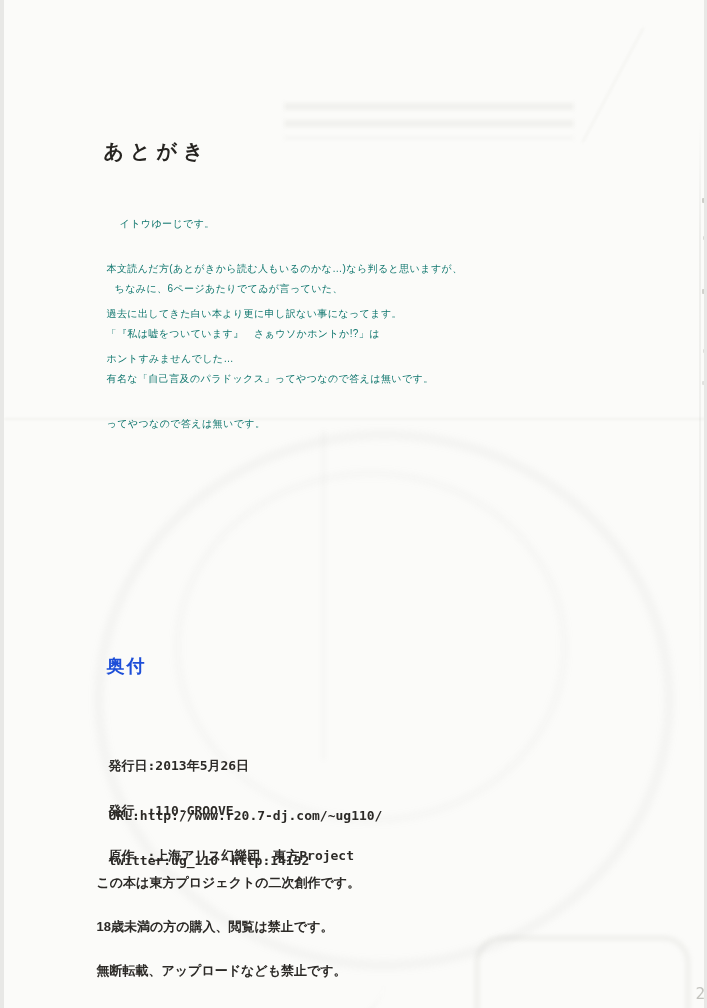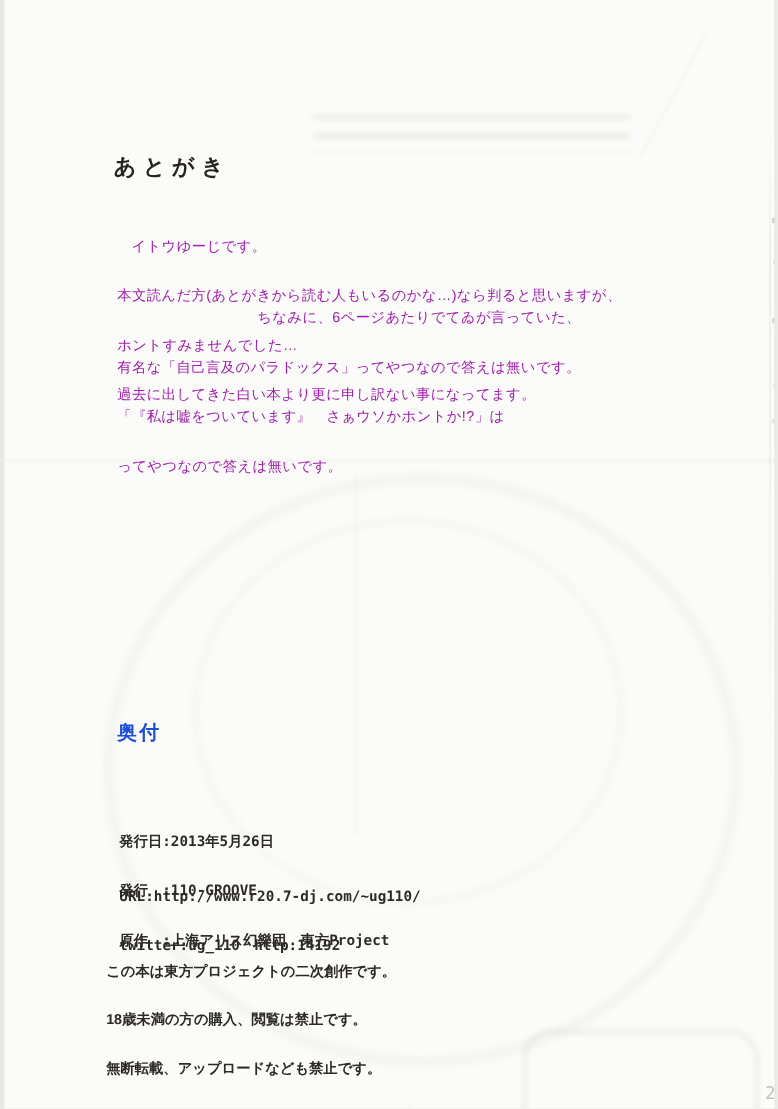--- a/index.html
+++ b/index.html
@@ -35,31 +35,31 @@
     top: 654px;
     font-size: 18px;
     font-weight: 700;
     letter-spacing: 2px;
     color: #1d4ed8;
   }
 
   
   .para {
     position: absolute;
-    font-size: 13px;
+    font-size: 10px;
     line-height: 15px;
     letter-spacing: 0.4px;
     font-weight: 500;
-    color: #a21caf;
+    color: #0f766e;
     white-space: pre;
   }
   .para-1 { left: 103px; top: 186px; }
   .para-2 { left: 103px; top: 251px; }
   .para-1 .line:first-child { padding-left: 13px; }
-  .para-2 .line:first-child { padding-left: 8px; text-align: right; }
+  .para-2 .line:first-child { padding-left: 8px; }
 
   
   .colo {
     position: absolute;
     left: 93px;
     font-family: "DejaVu Sans Mono", monospace;
     font-size: 13px;
     font-weight: 600;
     letter-spacing: 0px;
     color: #2c2a27;
@@ -166,28 +166,28 @@
   <div class="ghost ghost-arc-inner"></div>
   <div class="ghost ghost-vline"></div>
   <div class="ghost ghost-curve-bl"></div>
   <div class="ghost ghost-box-br"></div>
 
   <div class="afterword-heading">あとがき</div>
 
   <div class="para para-1">
     <div class="line">イトウゆーじです。</div>
     <div class="line">本文読んだ方(あとがきから読む人もいるのかな…)なら判ると思いますが、</div>
+    <div class="line">過去に出してきた白い本より更に申し訳ない事になってます。</div>
     <div class="line">ホントすみませんでした…</div>
-    <div class="line">過去に出してきた白い本より更に申し訳ない事になってます。</div>
   </div>
 
   <div class="para para-2">
     <div class="line">ちなみに、6ページあたりでてゐが言っていた、</div>
+    <div class="line">「『私は嘘をついています』　さぁウソかホントか!?」は</div>
     <div class="line">有名な「自己言及のパラドックス」ってやつなので答えは無いです。</div>
-    <div class="line">「『私は嘘をついています』　さぁウソかホントか!?」は</div>
     <div class="line">ってやつなので答えは無いです。</div>
   </div>
 
   <div class="colophon-heading">奥付</div>
 
   <div class="colo colo-publication">
     <div class="line">発行日:2013年5月26日</div>
     <div class="line">発行　:110-GROOVE</div>
     <div class="line">原作　:上海アリス幻樂団　東方Project</div>
   </div>

